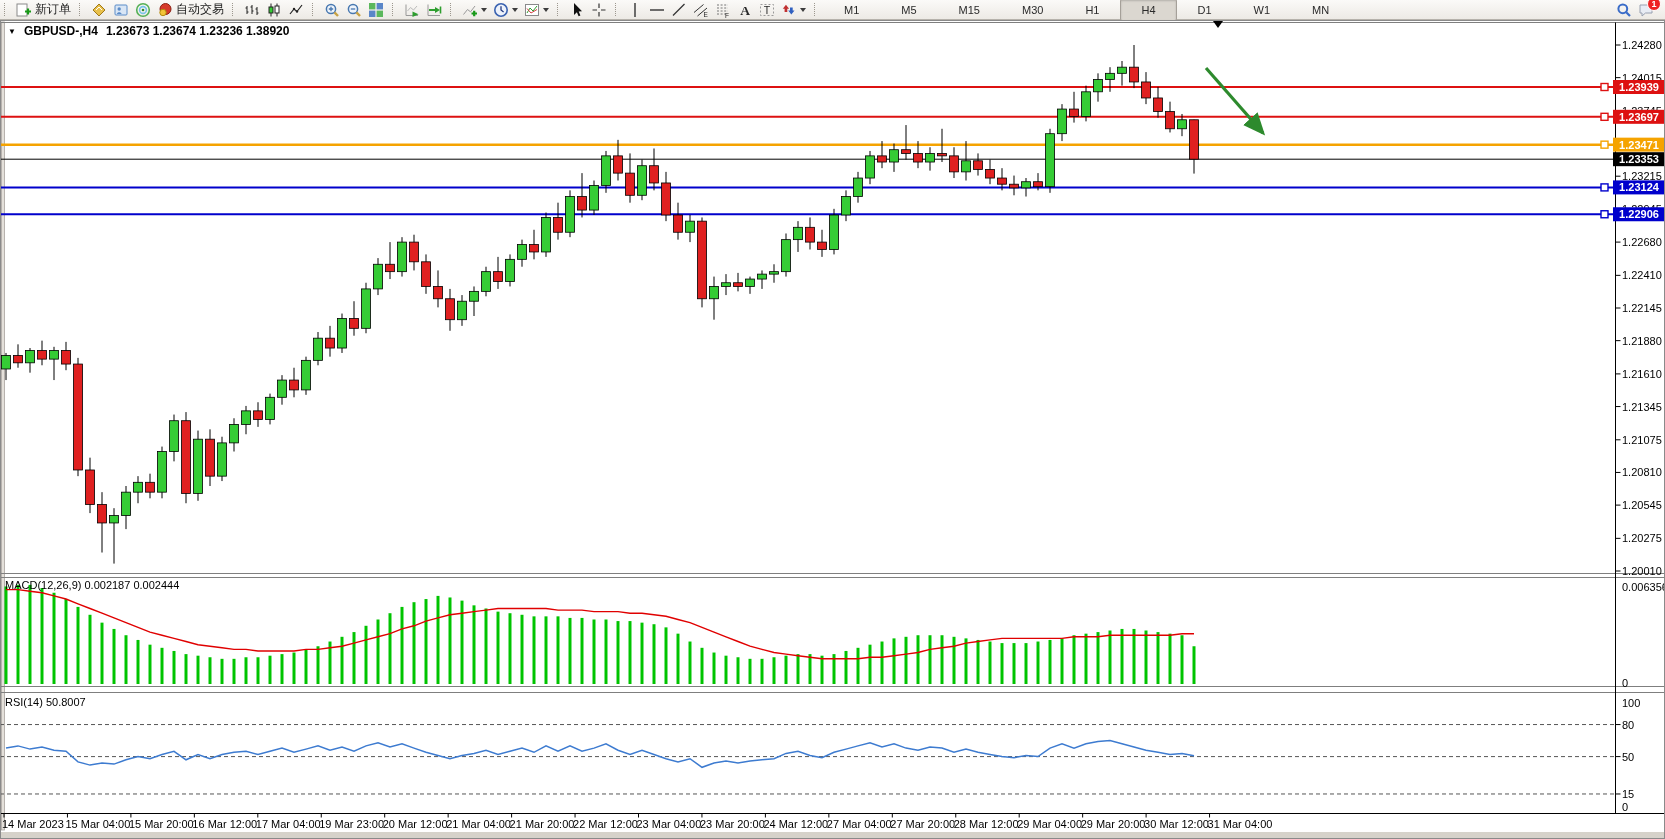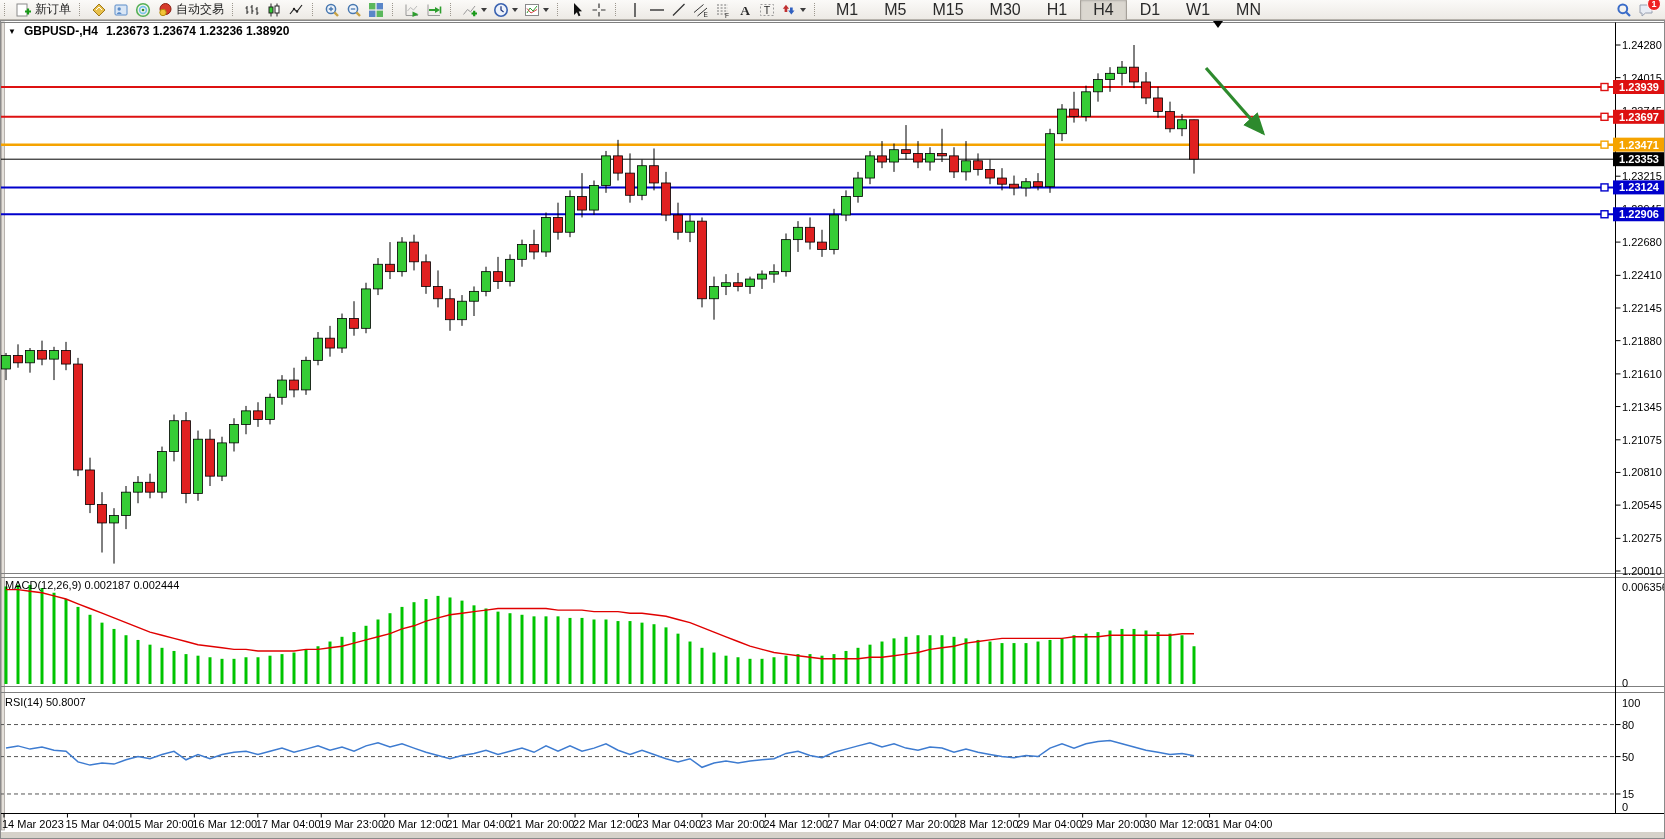--- a/index.html
+++ b/index.html
@@ -4,21 +4,21 @@
 <style>
   html,body{margin:0;padding:0;background:#fff;width:1665px;height:839px;overflow:hidden;
     font-family:"Liberation Sans",sans-serif;-webkit-font-smoothing:antialiased;}
   #toolbar{height:20px;background:linear-gradient(#fbfaf8,#edeae5);border-bottom:1px solid #b6b2ab;
     display:flex;align-items:center;padding:0 2px;box-sizing:border-box;white-space:nowrap;}
   .tb-group{display:flex;align-items:center;height:100%;padding:0 3px 0 0;}
   .tb-group::before{content:"";width:3px;height:13px;border-left:1px dotted #9c978e;margin:0 5px 0 2px;}
   .tb-btn{display:flex;align-items:center;height:18px;padding:1px 2px;border-radius:2px;border:1px solid transparent;}
   .tb-btn .lbl{font-size:12px;color:#1c1c1c;margin-left:3px;}
   .tb-btn.tf{padding:1px 4px;}
-  .tb-btn.tf .lbl{margin:8px;font-size:16px;color:#2a2a2a;}
+  .tb-btn.tf .lbl{margin:16px;font-size:11px;color:#2a2a2a;}
   .tb-btn.active{background:#dbd7d0;border:1px solid #a5a099;box-shadow:inset 0 1px 2px rgba(0,0,0,.18);}
   .ticn{width:16px;height:16px;display:inline-block;line-height:0;}
   .caret{width:0;height:0;border-left:3px solid transparent;border-right:3px solid transparent;border-top:4px solid #3c3c3c;margin-left:3px;}
   .tb-right{margin-left:auto;display:flex;align-items:center;padding-right:6px;}
   .chat-wrap{position:relative;}
   .nbadge{position:absolute;top:-3px;right:-5px;background:#e22;color:#fff;border-radius:50%;
     width:12px;height:12px;font-size:9px;line-height:12px;text-align:center;font-weight:bold;border:1px solid #fff;}
   #chart-wrap{position:relative;width:1665px;height:819px;}
   #chart-svg{position:absolute;left:0;top:0;display:block;}
   #chart-title{position:absolute;left:8px;top:4px;font-size:12px;font-weight:700;color:#000;

